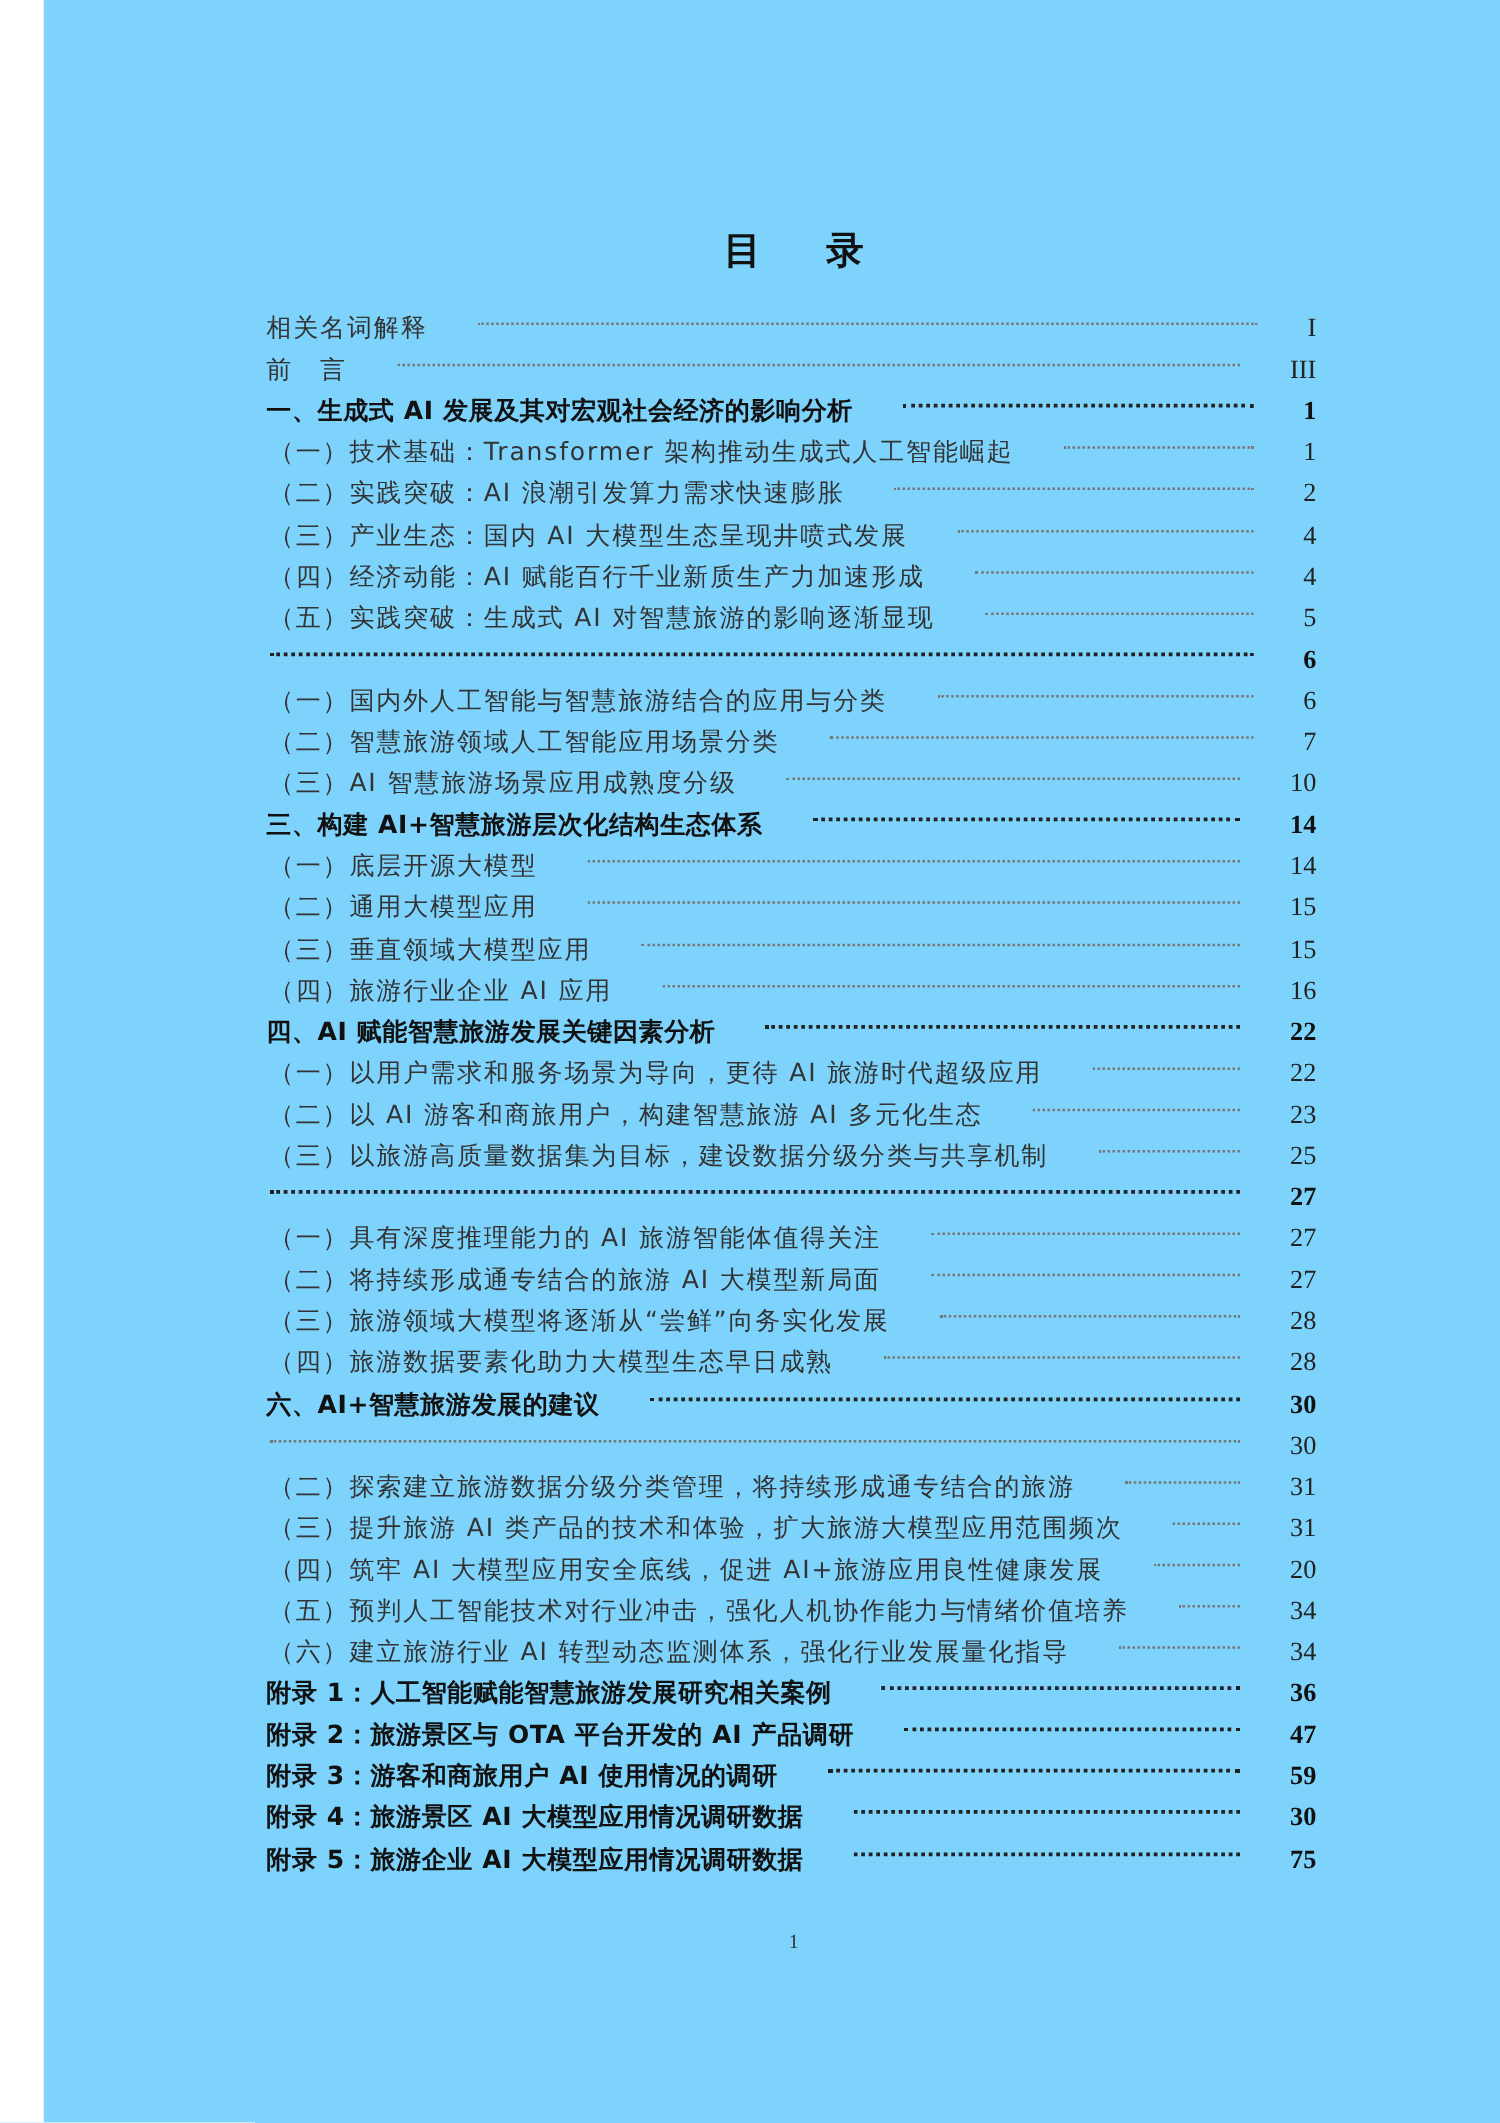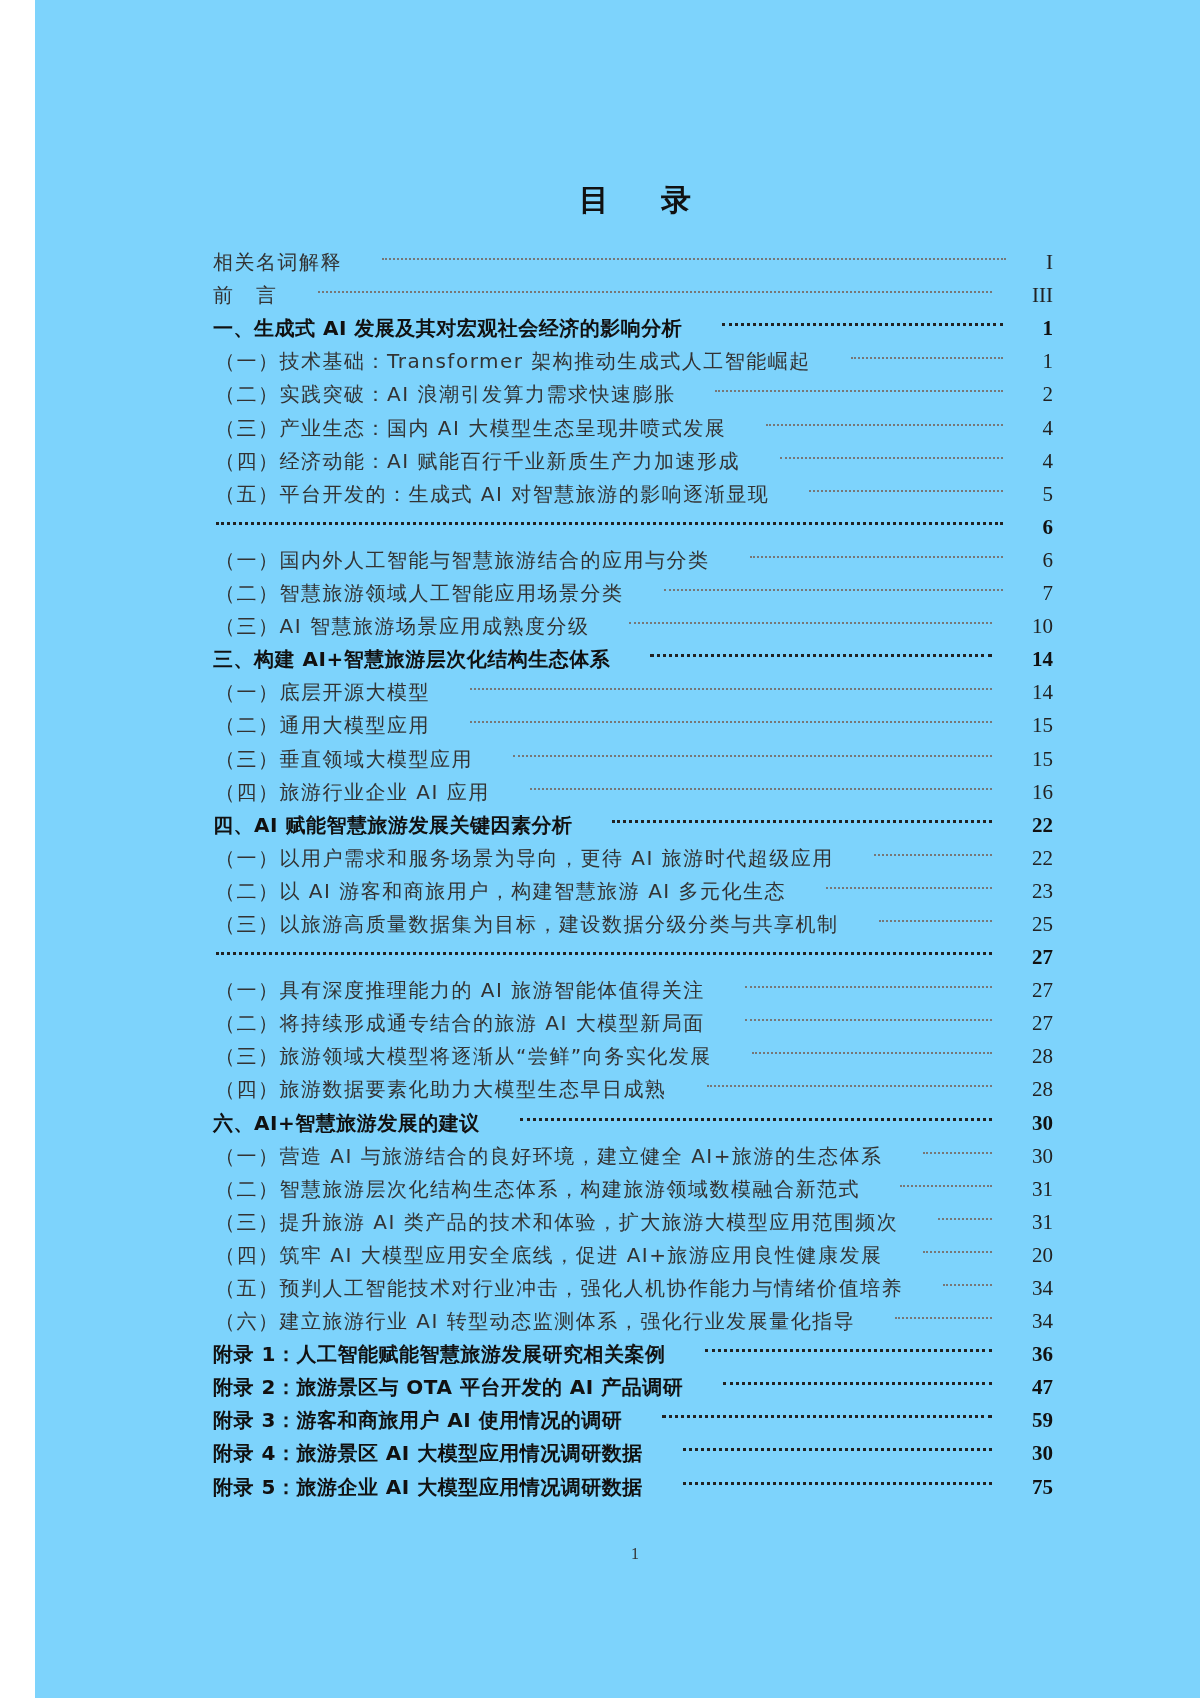--- a/index.html
+++ b/index.html
@@ -60,21 +60,21 @@
         <span class="label">（三）产业生态：国内 AI 大模型生态呈现井喷式发展</span>
         <span class="leader"></span>
         <span class="pg">4</span>
       </div>
       <div class="row sub">
         <span class="label">（四）经济动能：AI 赋能百行千业新质生产力加速形成</span>
         <span class="leader"></span>
         <span class="pg">4</span>
       </div>
       <div class="row sub">
-        <span class="label">（五）平台开发的：生成式 AI 对智慧旅游的影响逐渐显现</span>
+        <span class="label">（五）实践突破：生成式 AI 对智慧旅游的影响逐渐显现</span>
         <span class="leader"></span>
         <span class="pg">5</span>
       </div>
       <div class="row main">
         <span class="leader"></span>
         <span class="pg">6</span>
       </div>
       <div class="row sub">
         <span class="label">（一）国内外人工智能与智慧旅游结合的应用与分类</span>
         <span class="leader"></span>
@@ -158,26 +158,25 @@
         <span class="label">（四）旅游数据要素化助力大模型生态早日成熟</span>
         <span class="leader"></span>
         <span class="pg">28</span>
       </div>
       <div class="row main">
         <span class="label">六、AI+智慧旅游发展的建议</span>
         <span class="leader"></span>
         <span class="pg">30</span>
       </div>
       <div class="row sub">
-        <span class="label">（一）营造 AI 与旅游结合的良好环境，建立健全 AI+旅游的生态体系</span>
         <span class="leader"></span>
         <span class="pg">30</span>
       </div>
       <div class="row sub">
-        <span class="label">（二）智慧旅游层次化结构生态体系，构建旅游领域数模融合新范式</span>
+        <span class="label">（二）探索建立旅游数据分级分类管理，将持续形成通专结合的旅游</span>
         <span class="leader"></span>
         <span class="pg">31</span>
       </div>
       <div class="row sub">
         <span class="label">（三）提升旅游 AI 类产品的技术和体验，扩大旅游大模型应用范围频次</span>
         <span class="leader"></span>
         <span class="pg">31</span>
       </div>
       <div class="row sub">
         <span class="label">（四）筑牢 AI 大模型应用安全底线，促进 AI+旅游应用良性健康发展</span>

